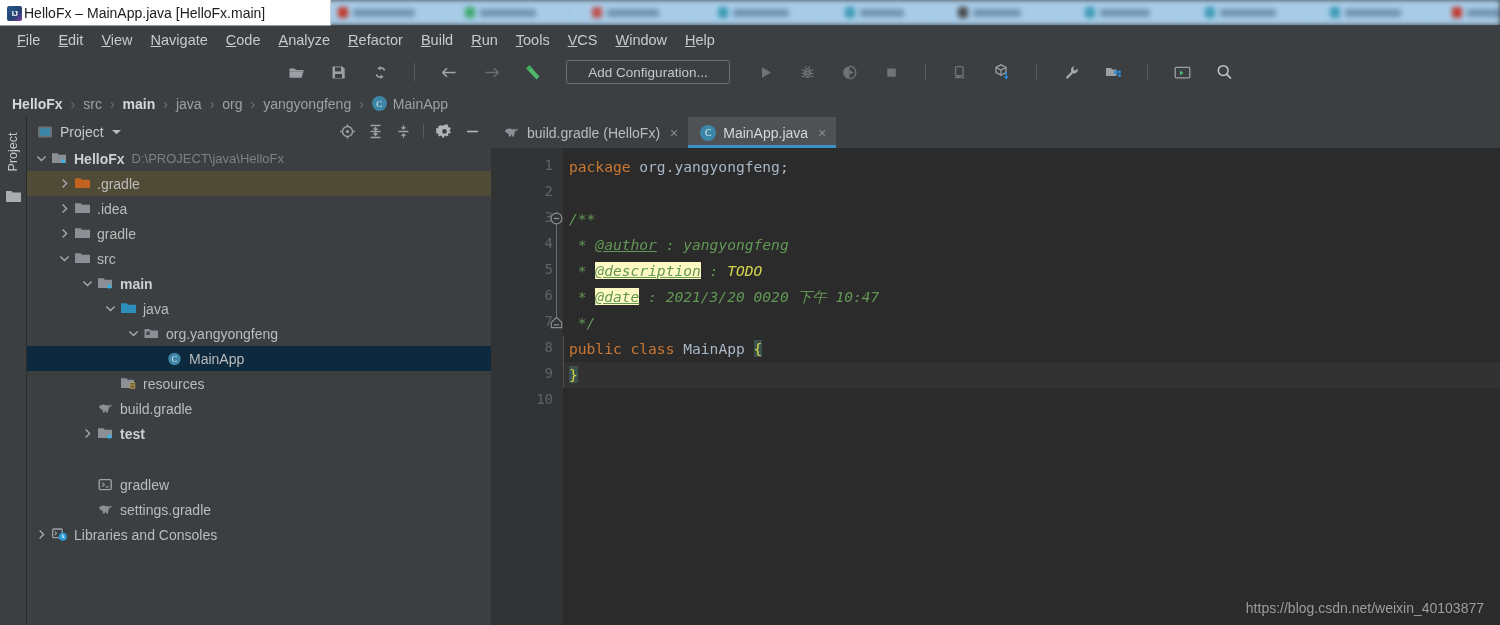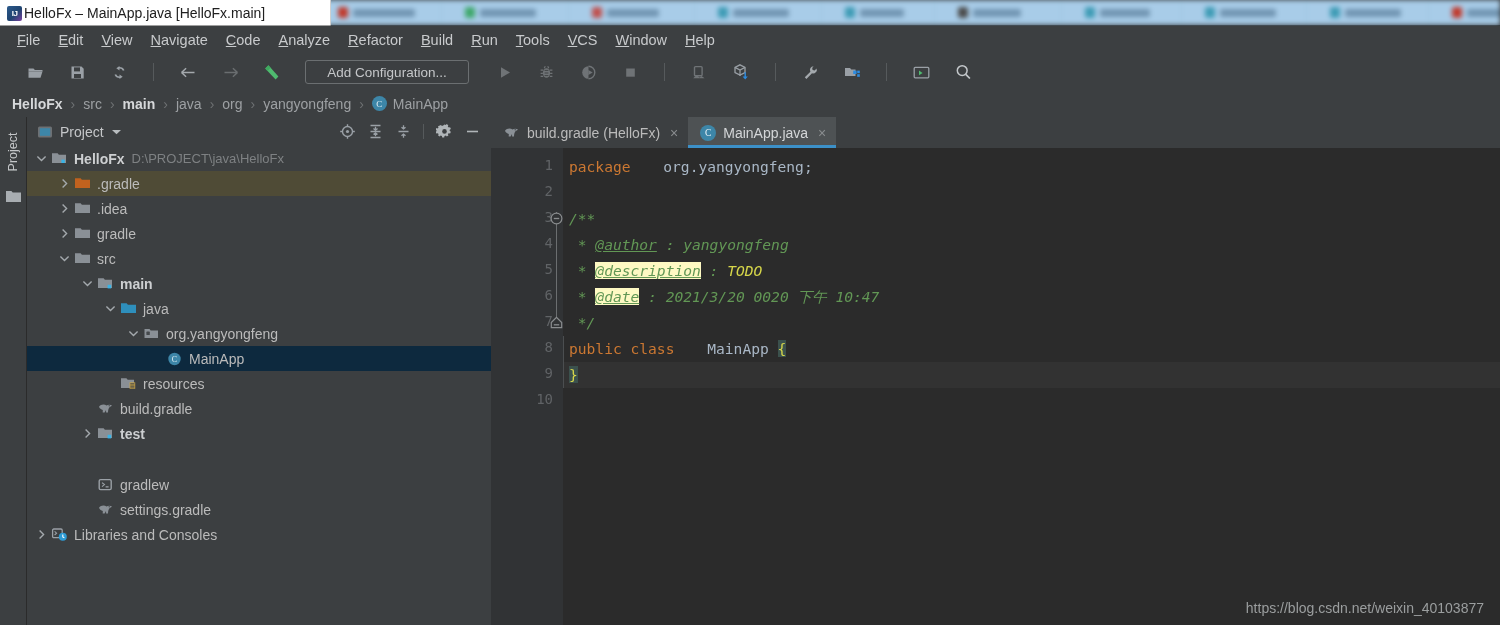--- a/index.html
+++ b/index.html
@@ -61,21 +61,21 @@
   .menu-item {
     font-size:14.5px; color:#C8CACC; padding:3px 9px;
     white-space:nowrap; cursor:default;
   }
   .menu-item .mn { text-decoration:underline; }
 
   
   #toolbar {
     position:absolute; left:0; top:54px; width:1500px; height:36px;
     background:#3C3F41;
-    display:flex; align-items:center; padding-left:20px; gap:12px;
+    display:flex; align-items:center; padding-left:20px; gap:12px;justify-content:center;
   }
   .tb-btn {
     width:30px; height:28px; display:flex; align-items:center; justify-content:center;
     cursor:default;
   }
   .tb-sep { width:1px; height:18px; background:#565A5C; margin:0 7px; }
   #run-config {
     height:24px; min-width:164px; margin:0 8px 0 6px;
     border:1px solid #6B6F71; border-radius:3px;
     background:#3C3F41; color:#C5C7C9; font-size:13.5px;
@@ -189,21 +189,21 @@
 
   #code-text {
     position:absolute; left:72px; top:0; width:937px; height:477px;
     font-family:"DejaVu Sans Mono", monospace; font-size:14.6px;
   }
   .cline { position:absolute; left:0; height:26px; line-height:26px; white-space:pre; }
   .cl-indent-guide { position:absolute; width:1px; background:#4B4E50; }
   .cur-line-hl { position:absolute; left:0; width:937px; height:26px; background:#323232; }
 
   .kw      { color:#CC7832; }
-  .plain   { color:#A9B7C6;margin-left:24px; }
+  .plain   { color:#A9B7C6; }
   .cmt     { color:#629755; font-style:italic; }
   .tag     { color:#629755; font-style:italic; text-decoration:underline; }
   .tag.hl  { background:#fef9c3; }
   .todo    { color:#D6D64A; font-style:italic; }
   .brace-hl{ background:#3B514D; color:#D6D64A; }
   .cjk     { font-family:"DejaVu Sans", sans-serif; font-style:italic; color:#629755; }
 
   #watermark {
     position:absolute; right:16px; bottom:9px;
     font-size:14px; color:#9B9E9F; font-family:"Liberation Sans", sans-serif;

